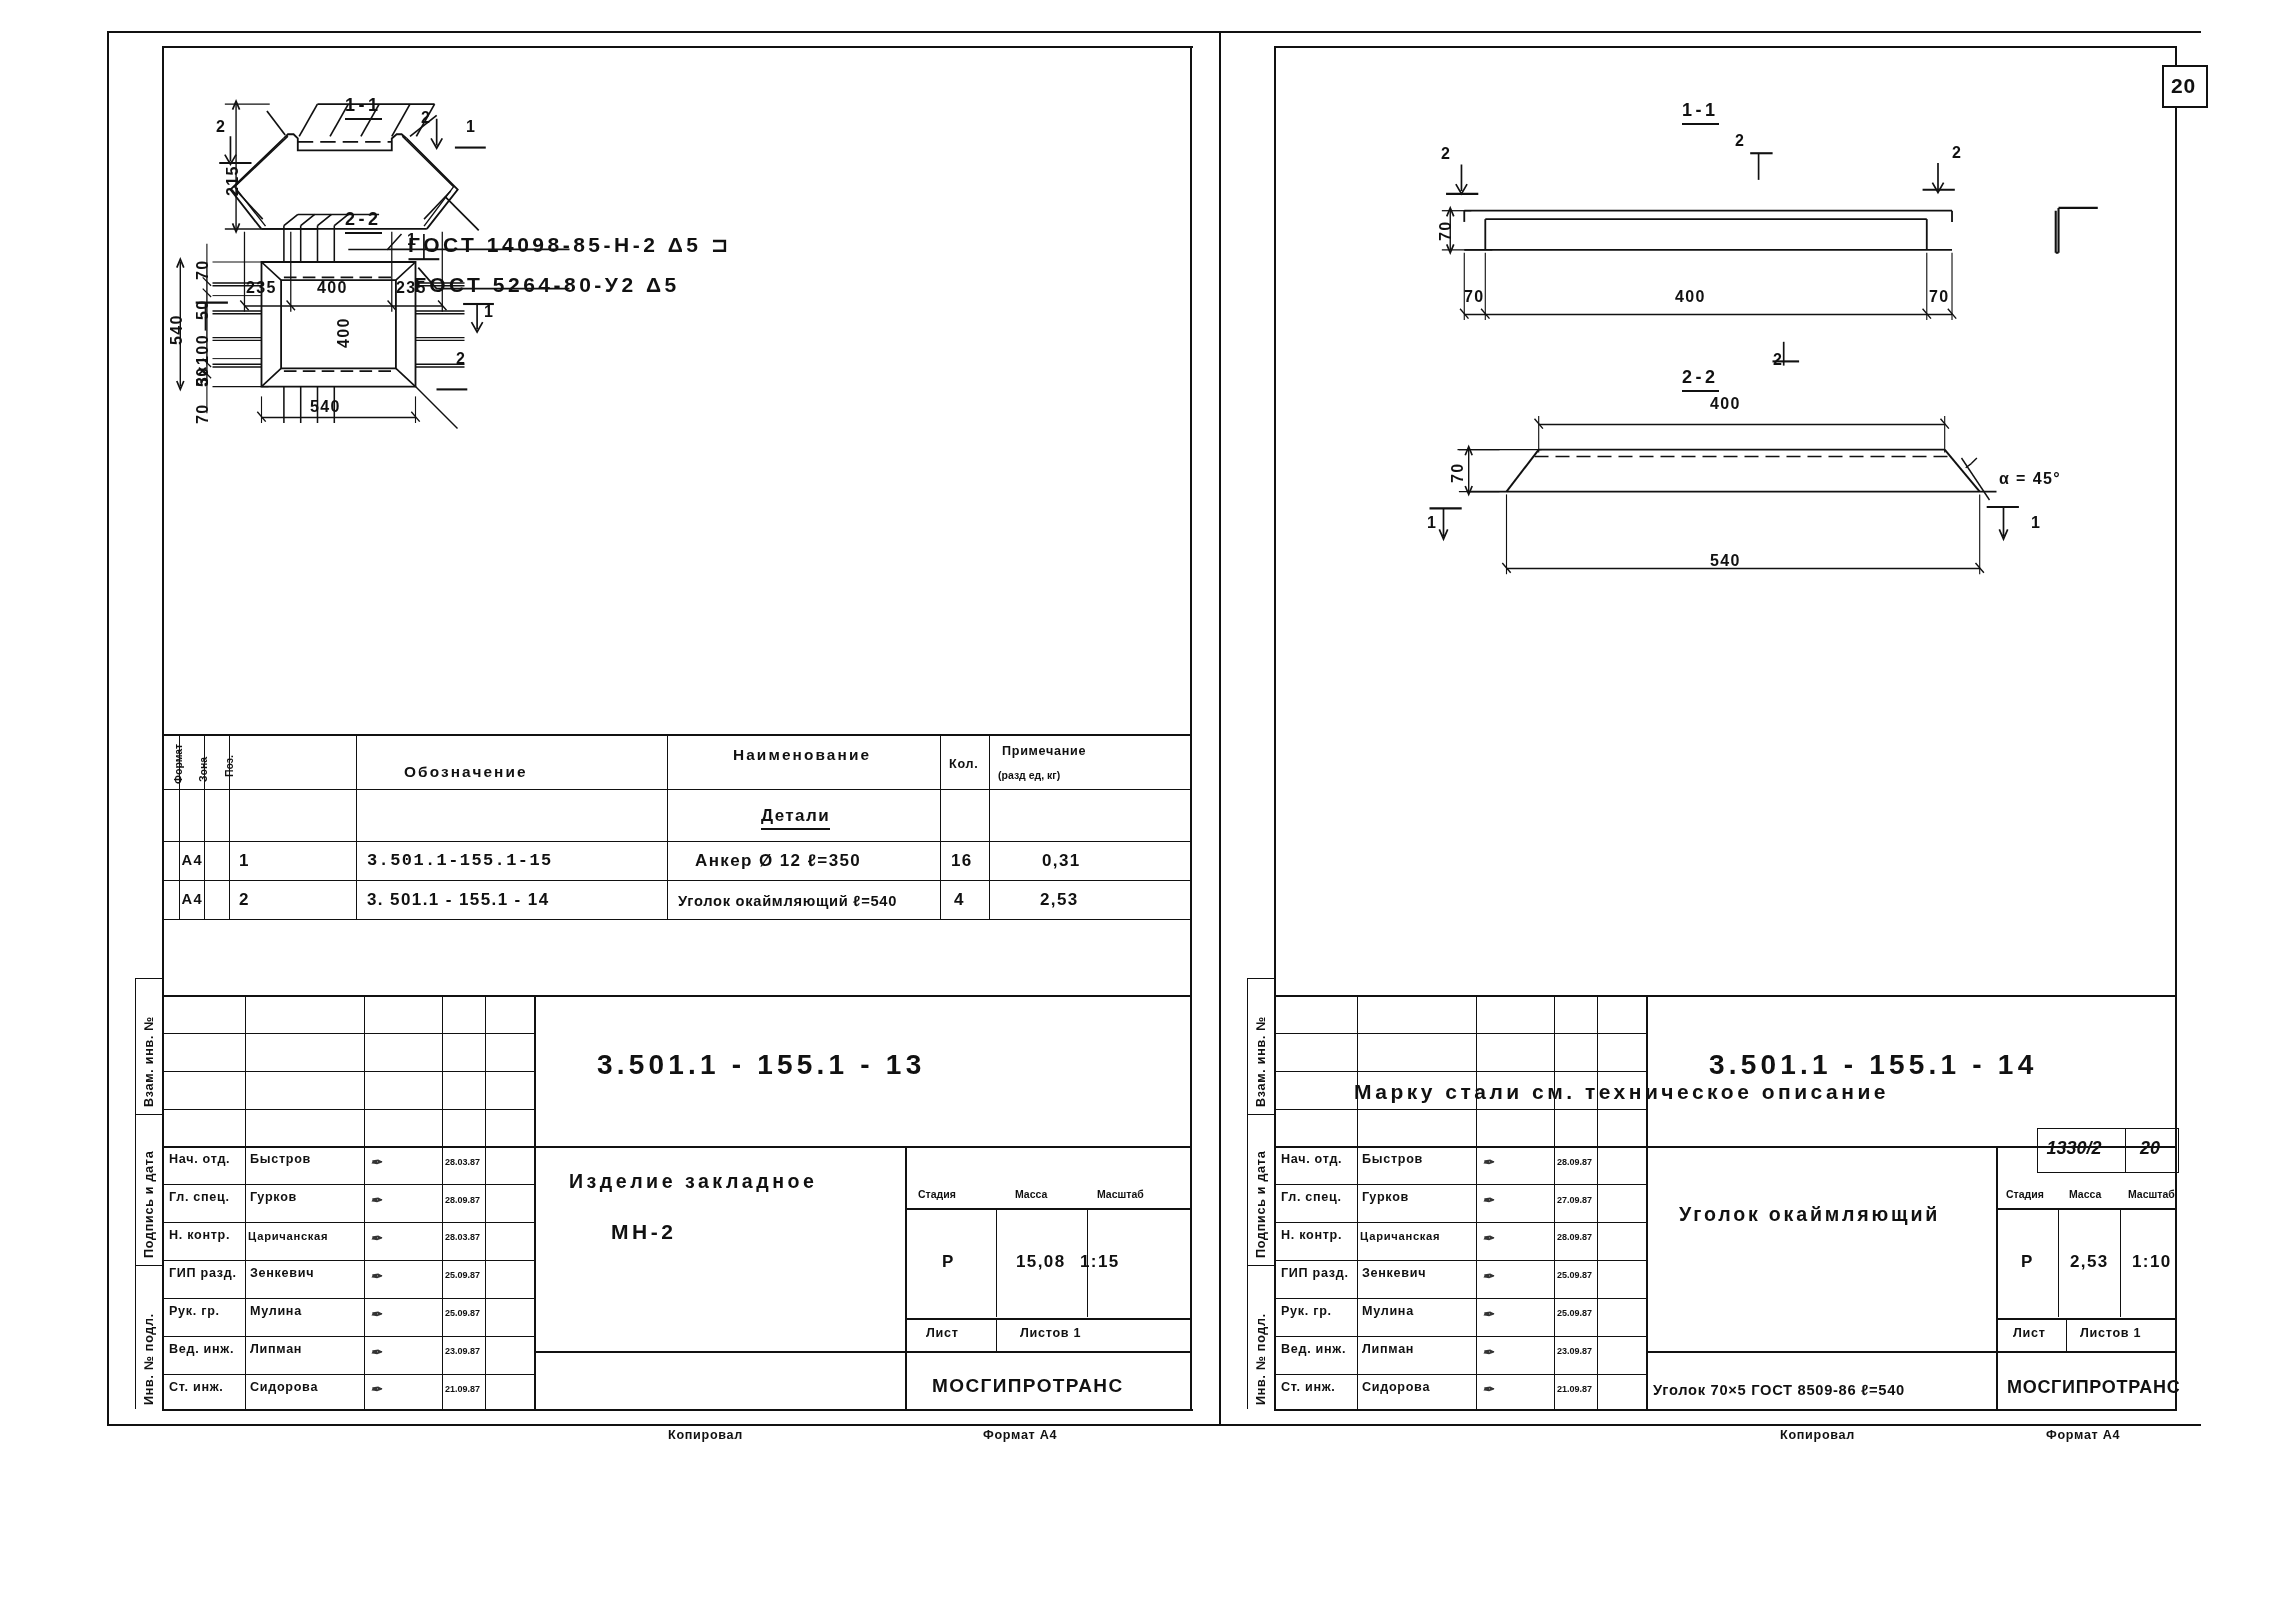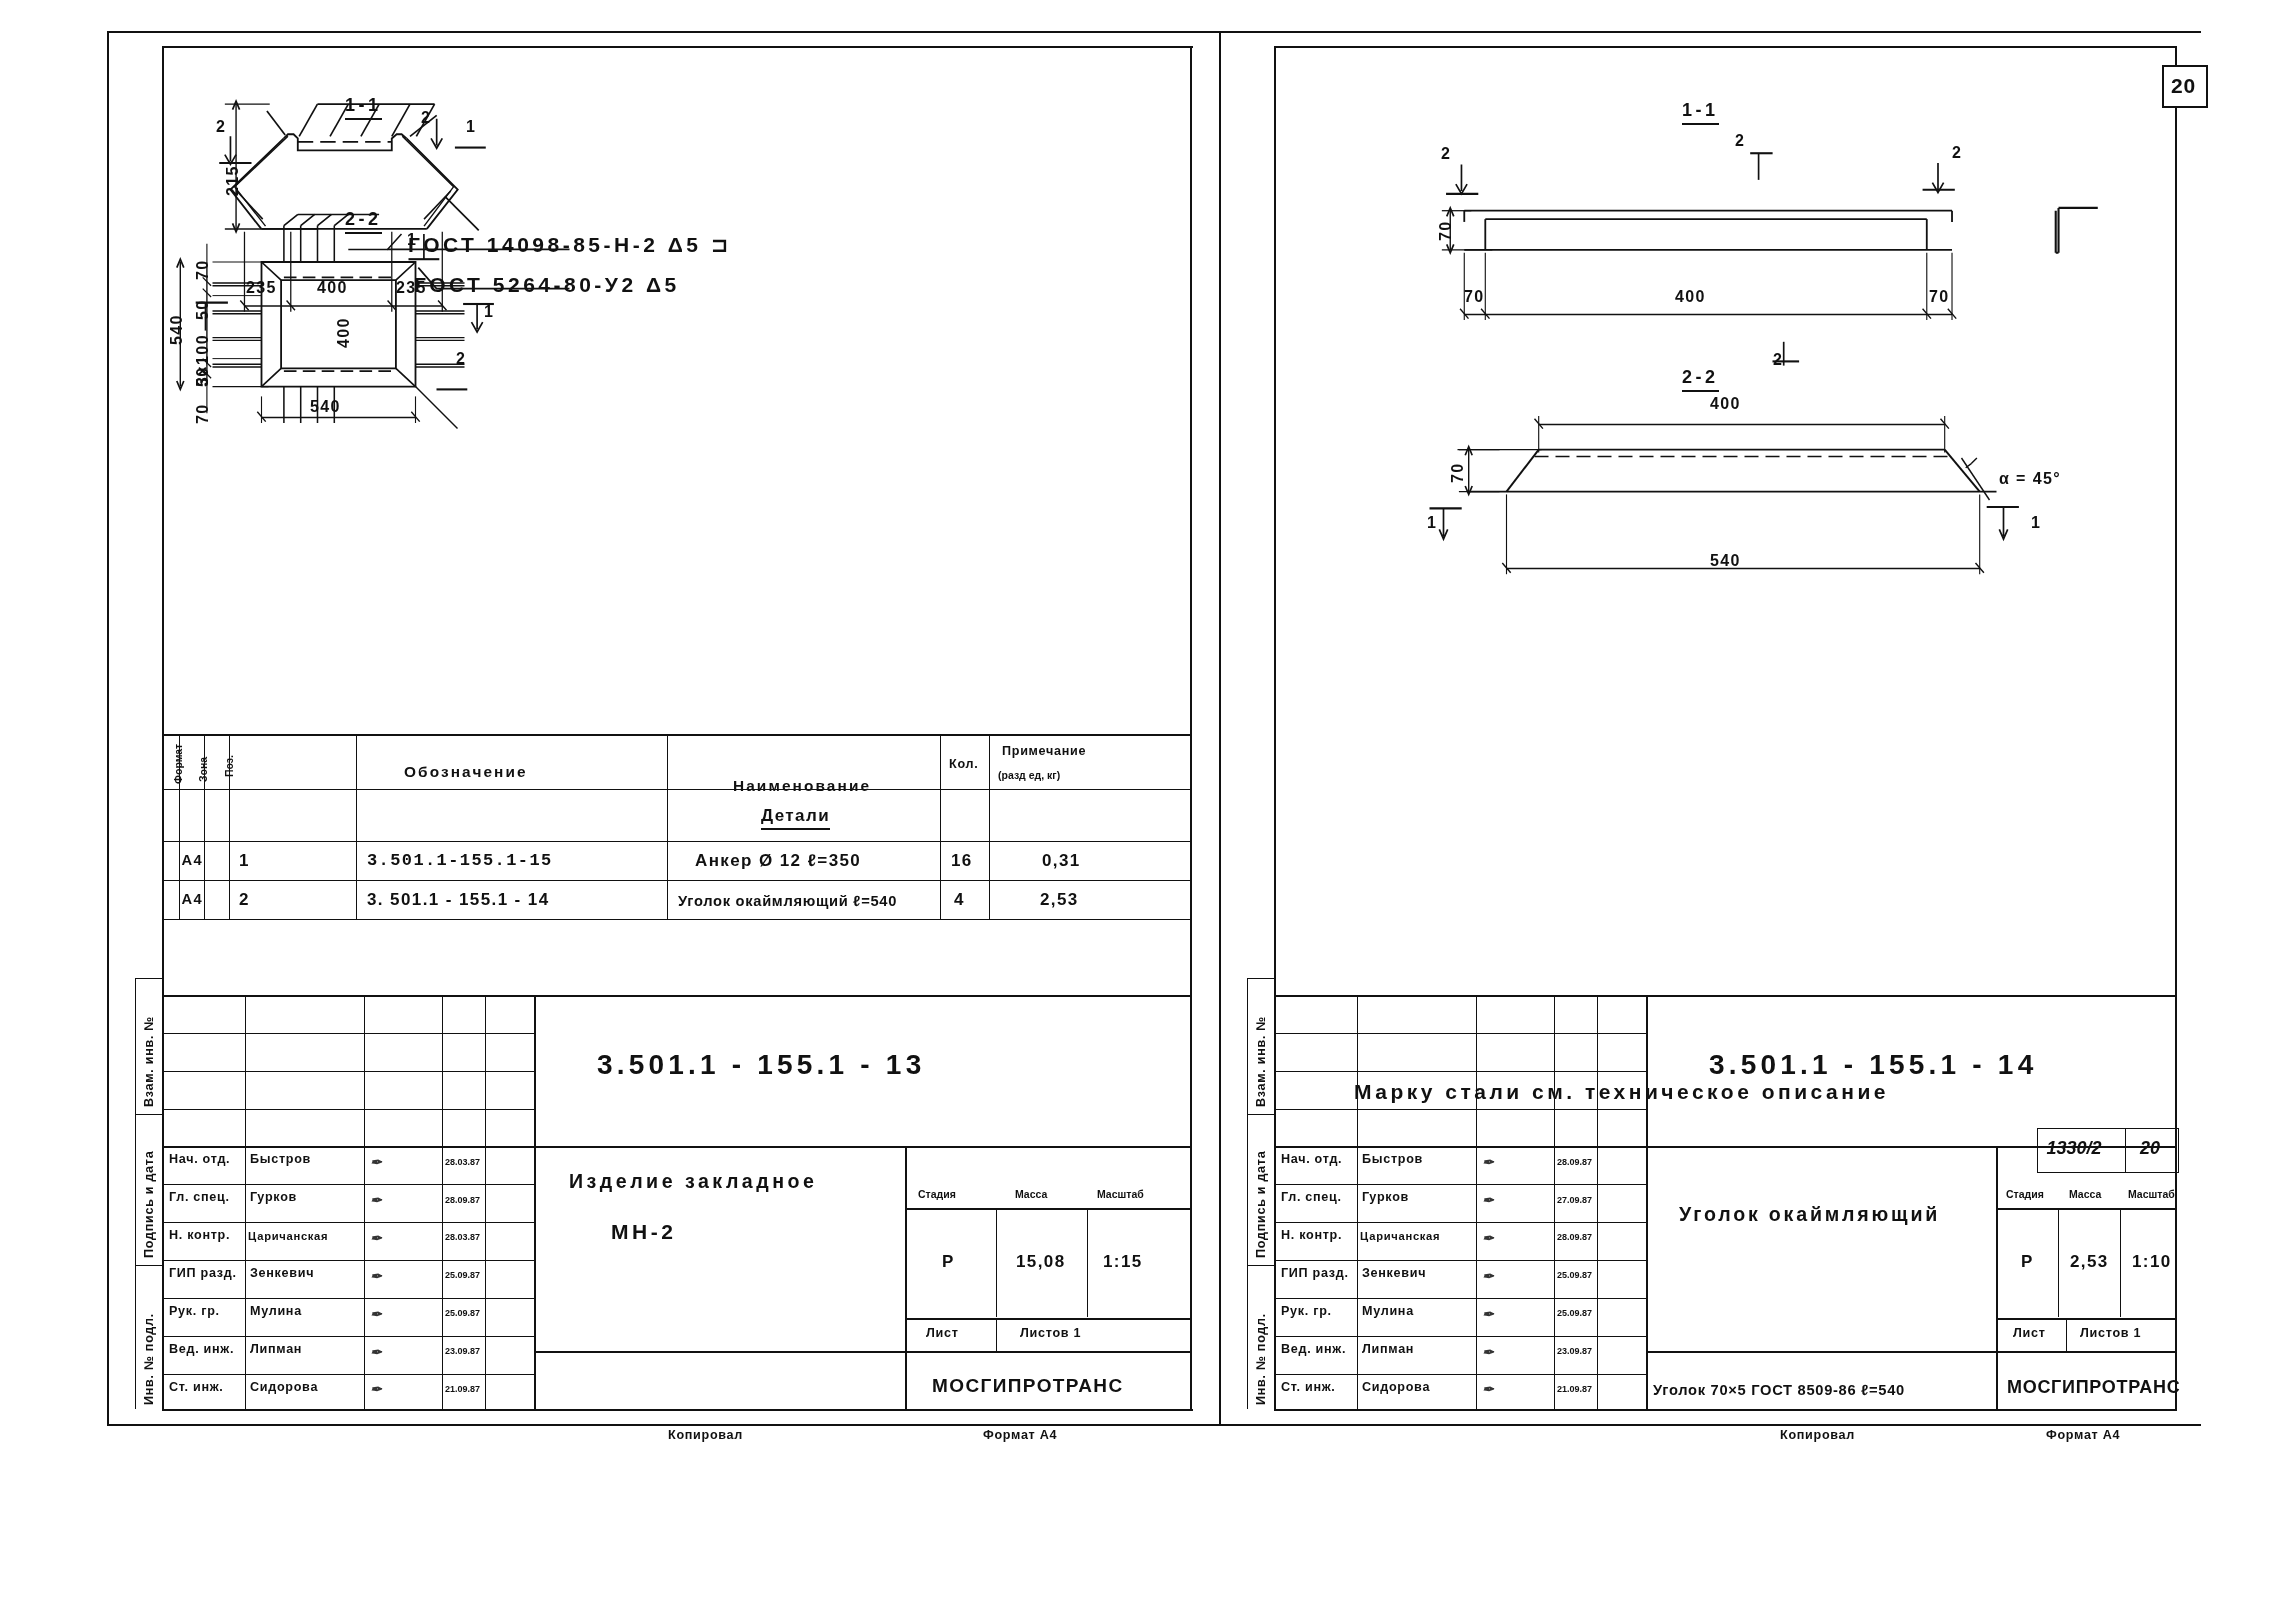--- a/index.html
+++ b/index.html
@@ -207,21 +207,21 @@
     <div class="ln v" style="left:67px;top:0;height:185px;"></div>
     <div class="ln v" style="left:194px;top:0;height:185px;"></div>
     <div class="ln v" style="left:505px;top:0;height:185px;"></div>
     <div class="ln v" style="left:778px;top:0;height:185px;"></div>
     <div class="ln v" style="left:827px;top:0;height:185px;"></div>
 
     <div class="vtxt tiny" style="left:11.2px;top:50px;">Формат</div>
     <div class="vtxt tiny" style="left:36px;top:48px;">Зона</div>
     <div class="vtxt tiny" style="left:62px;top:43px;">Поз.</div>
     <div class="txt tblhdr" style="left:242px;top:22.4px;">Обозначение</div>
-    <div class="txt tblhdr" style="left:571px;top:36px;">Наименование</div>
+    <div class="txt tblhdr" style="left:571px;top:5px;">Наименование</div>
     <div class="txt small" style="left:787px;top:24px;">Кол.</div>
     <div class="txt small" style="left:840px;top:11.2px;">Примечание</div>
     <div class="txt tiny" style="left:836px;top:36px;">(разд ед, кг)</div>
 
     <div class="txt cell under" style="left:599px;top:73px;">Детали</div>
 
     <div class="txt cell" style="left:19.6px;top:119px;font-size:14.7px;">А4</div>
     <div class="txt cell" style="left:77px;top:118px;">1</div>
     <div class="txt cell" style="left:205px;top:118px;font-family:Liberation Mono, monospace;">3.501.1-155.1-15</div>
     <div class="txt cell" style="left:533px;top:118px;">Анкер Ø 12    ℓ=350</div>
@@ -264,21 +264,21 @@
 
     <div class="txt big" style="left:435px;top:56px;">3.501.1 - 155.1 - 13</div>
     <div class="txt" style="left:407px;top:177px;font-size:19.6px;letter-spacing:3.5px;">Изделие закладное</div>
     <div class="txt" style="left:449px;top:226px;font-size:21px;letter-spacing:3.5px;">МН-2</div>
 
     <div class="txt tiny" style="left:756px;top:194px;">Стадия</div>
     <div class="txt tiny" style="left:853px;top:194px;">Масса</div>
     <div class="txt tiny" style="left:935px;top:194px;">Масштаб</div>
     <div class="txt cell" style="left:780px;top:258px;">Р</div>
     <div class="txt cell" style="left:854px;top:258px;">15,08</div>
-    <div class="txt cell" style="left:941px;top:258px;">1:15</div>
+    <div class="txt cell" style="left:918px;top:258px;">1:15</div>
     <div class="txt small" style="left:764px;top:332px;">Лист</div>
     <div class="txt small" style="left:858px;top:332px;">Листов 1</div>
     <div class="txt" style="left:770px;top:381px;font-size:19px;letter-spacing:1.4px;">МОСГИПРОТРАНС</div>
 
     <div>
       <div class="txt small" style="left:7px;top:158px;">Нач. отд.</div>
       <div class="txt small" style="left:88px;top:158px;">Быстров</div>
       <div class="txt tiny sig" style="left:208px;top:161px;">✒︎</div>
       <div class="txt tiny" style="left:283px;top:163px;font-size:9px;">28.03.87</div>
 

